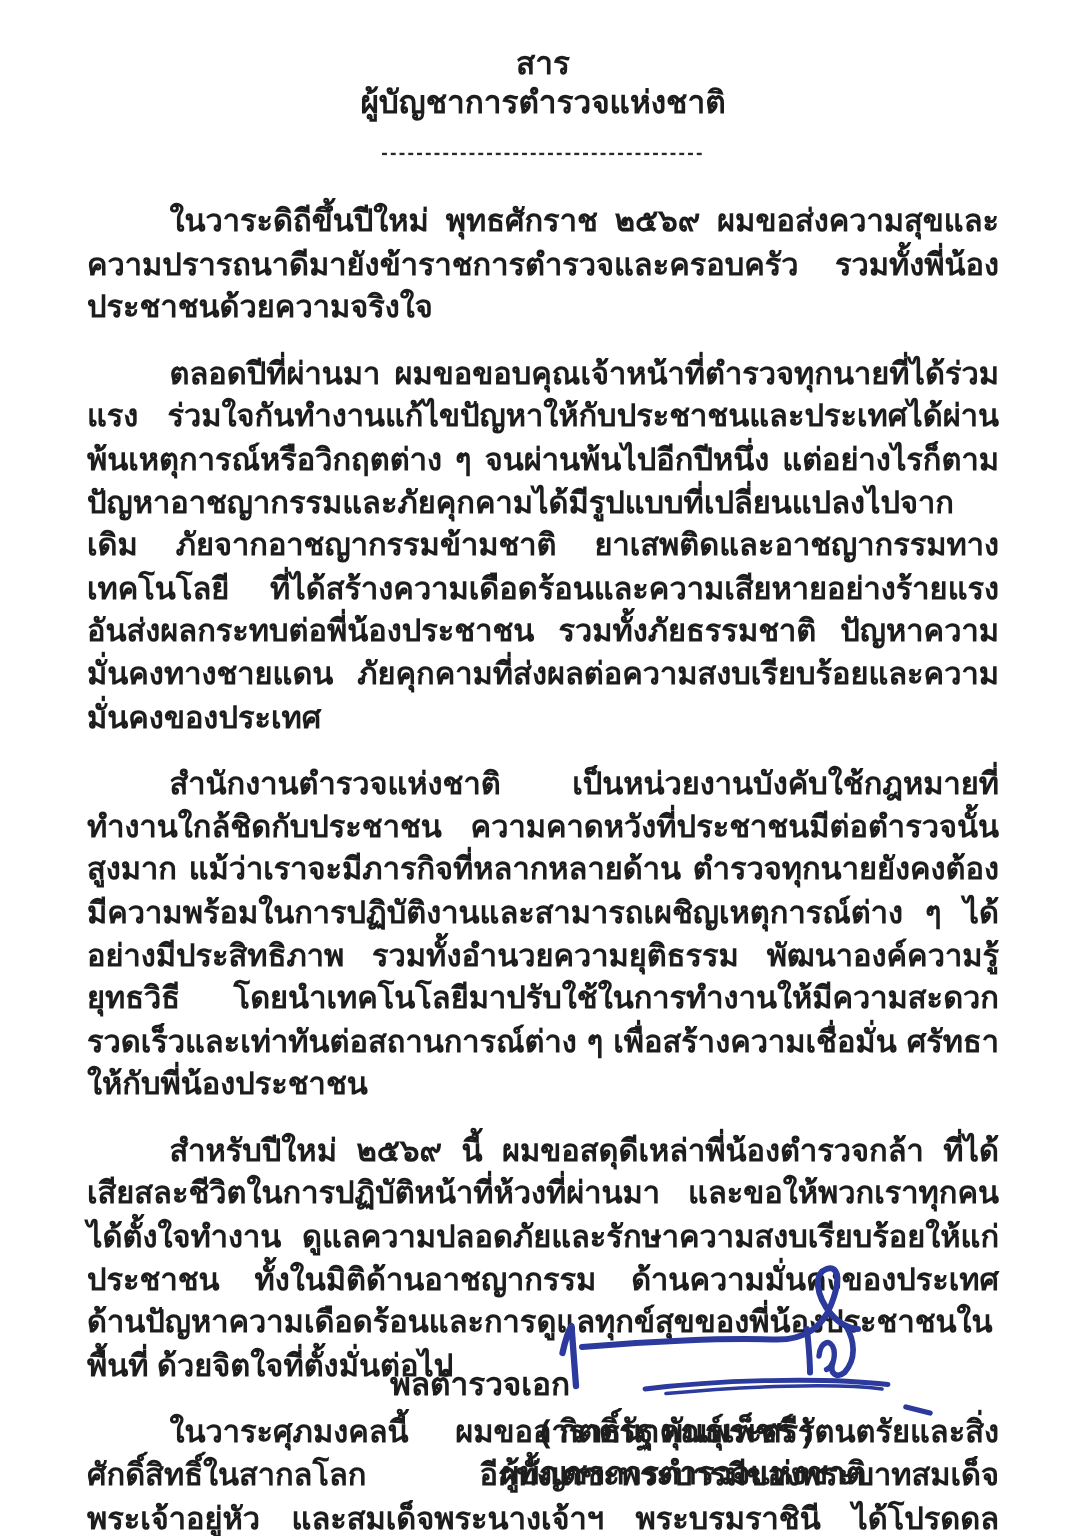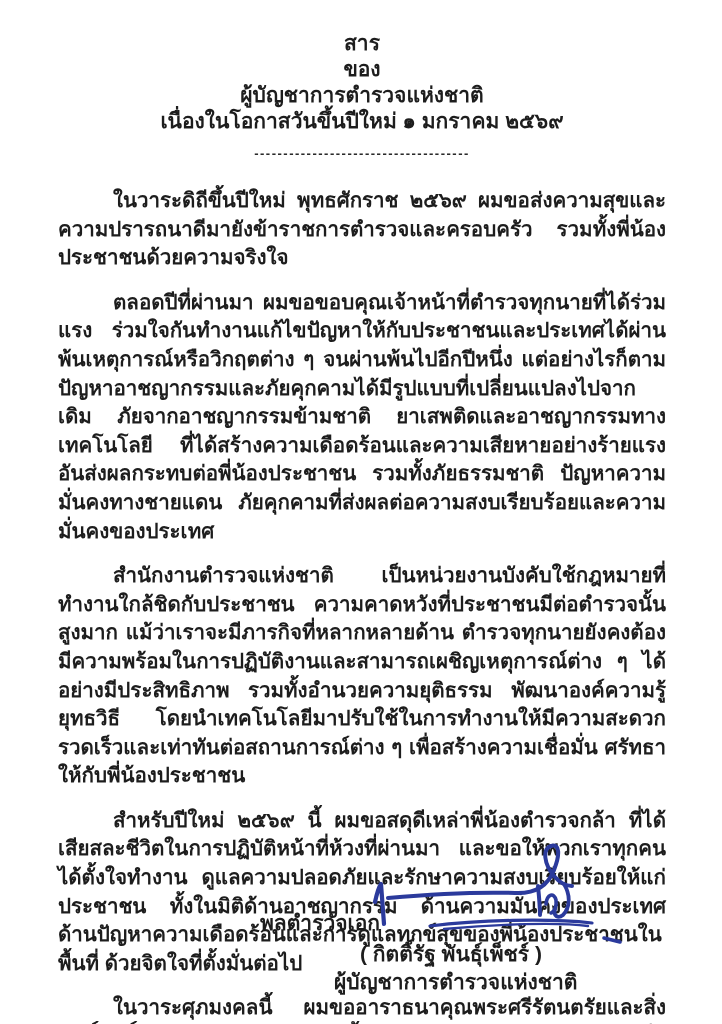--- a/index.html
+++ b/index.html
@@ -83,23 +83,21 @@
   }
 </style>
 </head>
 <body>
 
 <div class="page">
   <div class="content">
 
     <div class="letter-header">
       <div class="hline">สาร</div>
-      <div class="hline">ของ</div>
       <div class="hline">ผู้บัญชาการตำรวจแห่งชาติ</div>
-      <div class="hline">เนื่องในโอกาสวันขึ้นปีใหม่ ๑ มกราคม ๒๕๖๙</div>
       <div class="divider">-------------------------------------</div>
     </div>
 
     <div class="bodytext">
       <p>ในวาระดิถีขึ้นปีใหม่ พุทธศักราช ๒๕๖๙ ผมขอส่งความสุขและความปรารถนาดีมายังข้าราชการตำรวจและครอบครัว รวมทั้งพี่น้องประชาชนด้วยความจริงใจ</p>
       <p>ตลอดปีที่ผ่านมา ผมขอขอบคุณเจ้าหน้าที่ตำรวจทุกนายที่ได้ร่วมแรง ร่วมใจกันทำงานแก้ไขปัญหาให้กับประชาชนและประเทศได้ผ่านพ้นเหตุการณ์หรือวิกฤตต่าง ๆ จนผ่านพ้นไปอีกปีหนึ่ง แต่อย่างไรก็ตาม ปัญหาอาชญากรรมและภัยคุกคามได้มีรูปแบบที่เปลี่ยนแปลงไปจากเดิม ภัยจากอาชญากรรมข้ามชาติ ยาเสพติดและอาชญากรรมทางเทคโนโลยี ที่ได้สร้างความเดือดร้อนและความเสียหายอย่างร้ายแรงอันส่งผลกระทบต่อพี่น้องประชาชน รวมทั้งภัยธรรมชาติ ปัญหาความมั่นคงทางชายแดน ภัยคุกคามที่ส่งผลต่อความสงบเรียบร้อยและความมั่นคงของประเทศ</p>
       <p>สำนักงานตำรวจแห่งชาติ เป็นหน่วยงานบังคับใช้กฎหมายที่ทำงานใกล้ชิดกับประชาชน ความคาดหวังที่ประชาชนมีต่อตำรวจนั้นสูงมาก แม้ว่าเราจะมีภารกิจที่หลากหลายด้าน ตำรวจทุกนายยังคงต้องมีความพร้อมในการปฏิบัติงานและสามารถเผชิญเหตุการณ์ต่าง ๆ ได้อย่างมีประสิทธิภาพ รวมทั้งอำนวยความยุติธรรม พัฒนาองค์ความรู้ ยุทธวิธี โดยนำเทคโนโลยีมาปรับใช้ในการทำงานให้มีความสะดวก รวดเร็วและเท่าทันต่อสถานการณ์ต่าง ๆ เพื่อสร้างความเชื่อมั่น ศรัทธา ให้กับพี่น้องประชาชน</p>
       <p>สำหรับปีใหม่ ๒๕๖๙ นี้ ผมขอสดุดีเหล่าพี่น้องตำรวจกล้า ที่ได้เสียสละชีวิตในการปฏิบัติหน้าที่ห้วงที่ผ่านมา และขอให้พวกเราทุกคนได้ตั้งใจทำงาน ดูแลความปลอดภัยและรักษาความสงบเรียบร้อยให้แก่ประชาชน ทั้งในมิติด้านอาชญากรรม ด้านความมั่นคงของประเทศ ด้านปัญหาความเดือดร้อนและการดูแลทุกข์สุขของพี่น้องประชาชนในพื้นที่ ด้วยจิตใจที่ตั้งมั่นต่อไป</p>
       <p>ในวาระศุภมงคลนี้ ผมขออาราธนาคุณพระศรีรัตนตรัยและสิ่งศักดิ์สิทธิ์ในสากลโลก อีกทั้งเดชะพระบารมีของพระบาทสมเด็จพระเจ้าอยู่หัว และสมเด็จพระนางเจ้าฯ พระบรมราชินี ได้โปรดดลบันดาลพระราชทานพรให้พี่น้องประชาชน ข้าราชการตำรวจและครอบครัว จงประสบแต่ความสุขความเจริญ อุดมด้วยจตุรพิธพรชัย มีสุขภาพพลานามัยแข็งแรงสมบูรณ์ สัมฤทธิ์ผลในสิ่งอันพึงปรารถนาทุกประการ</p>
     </div>

